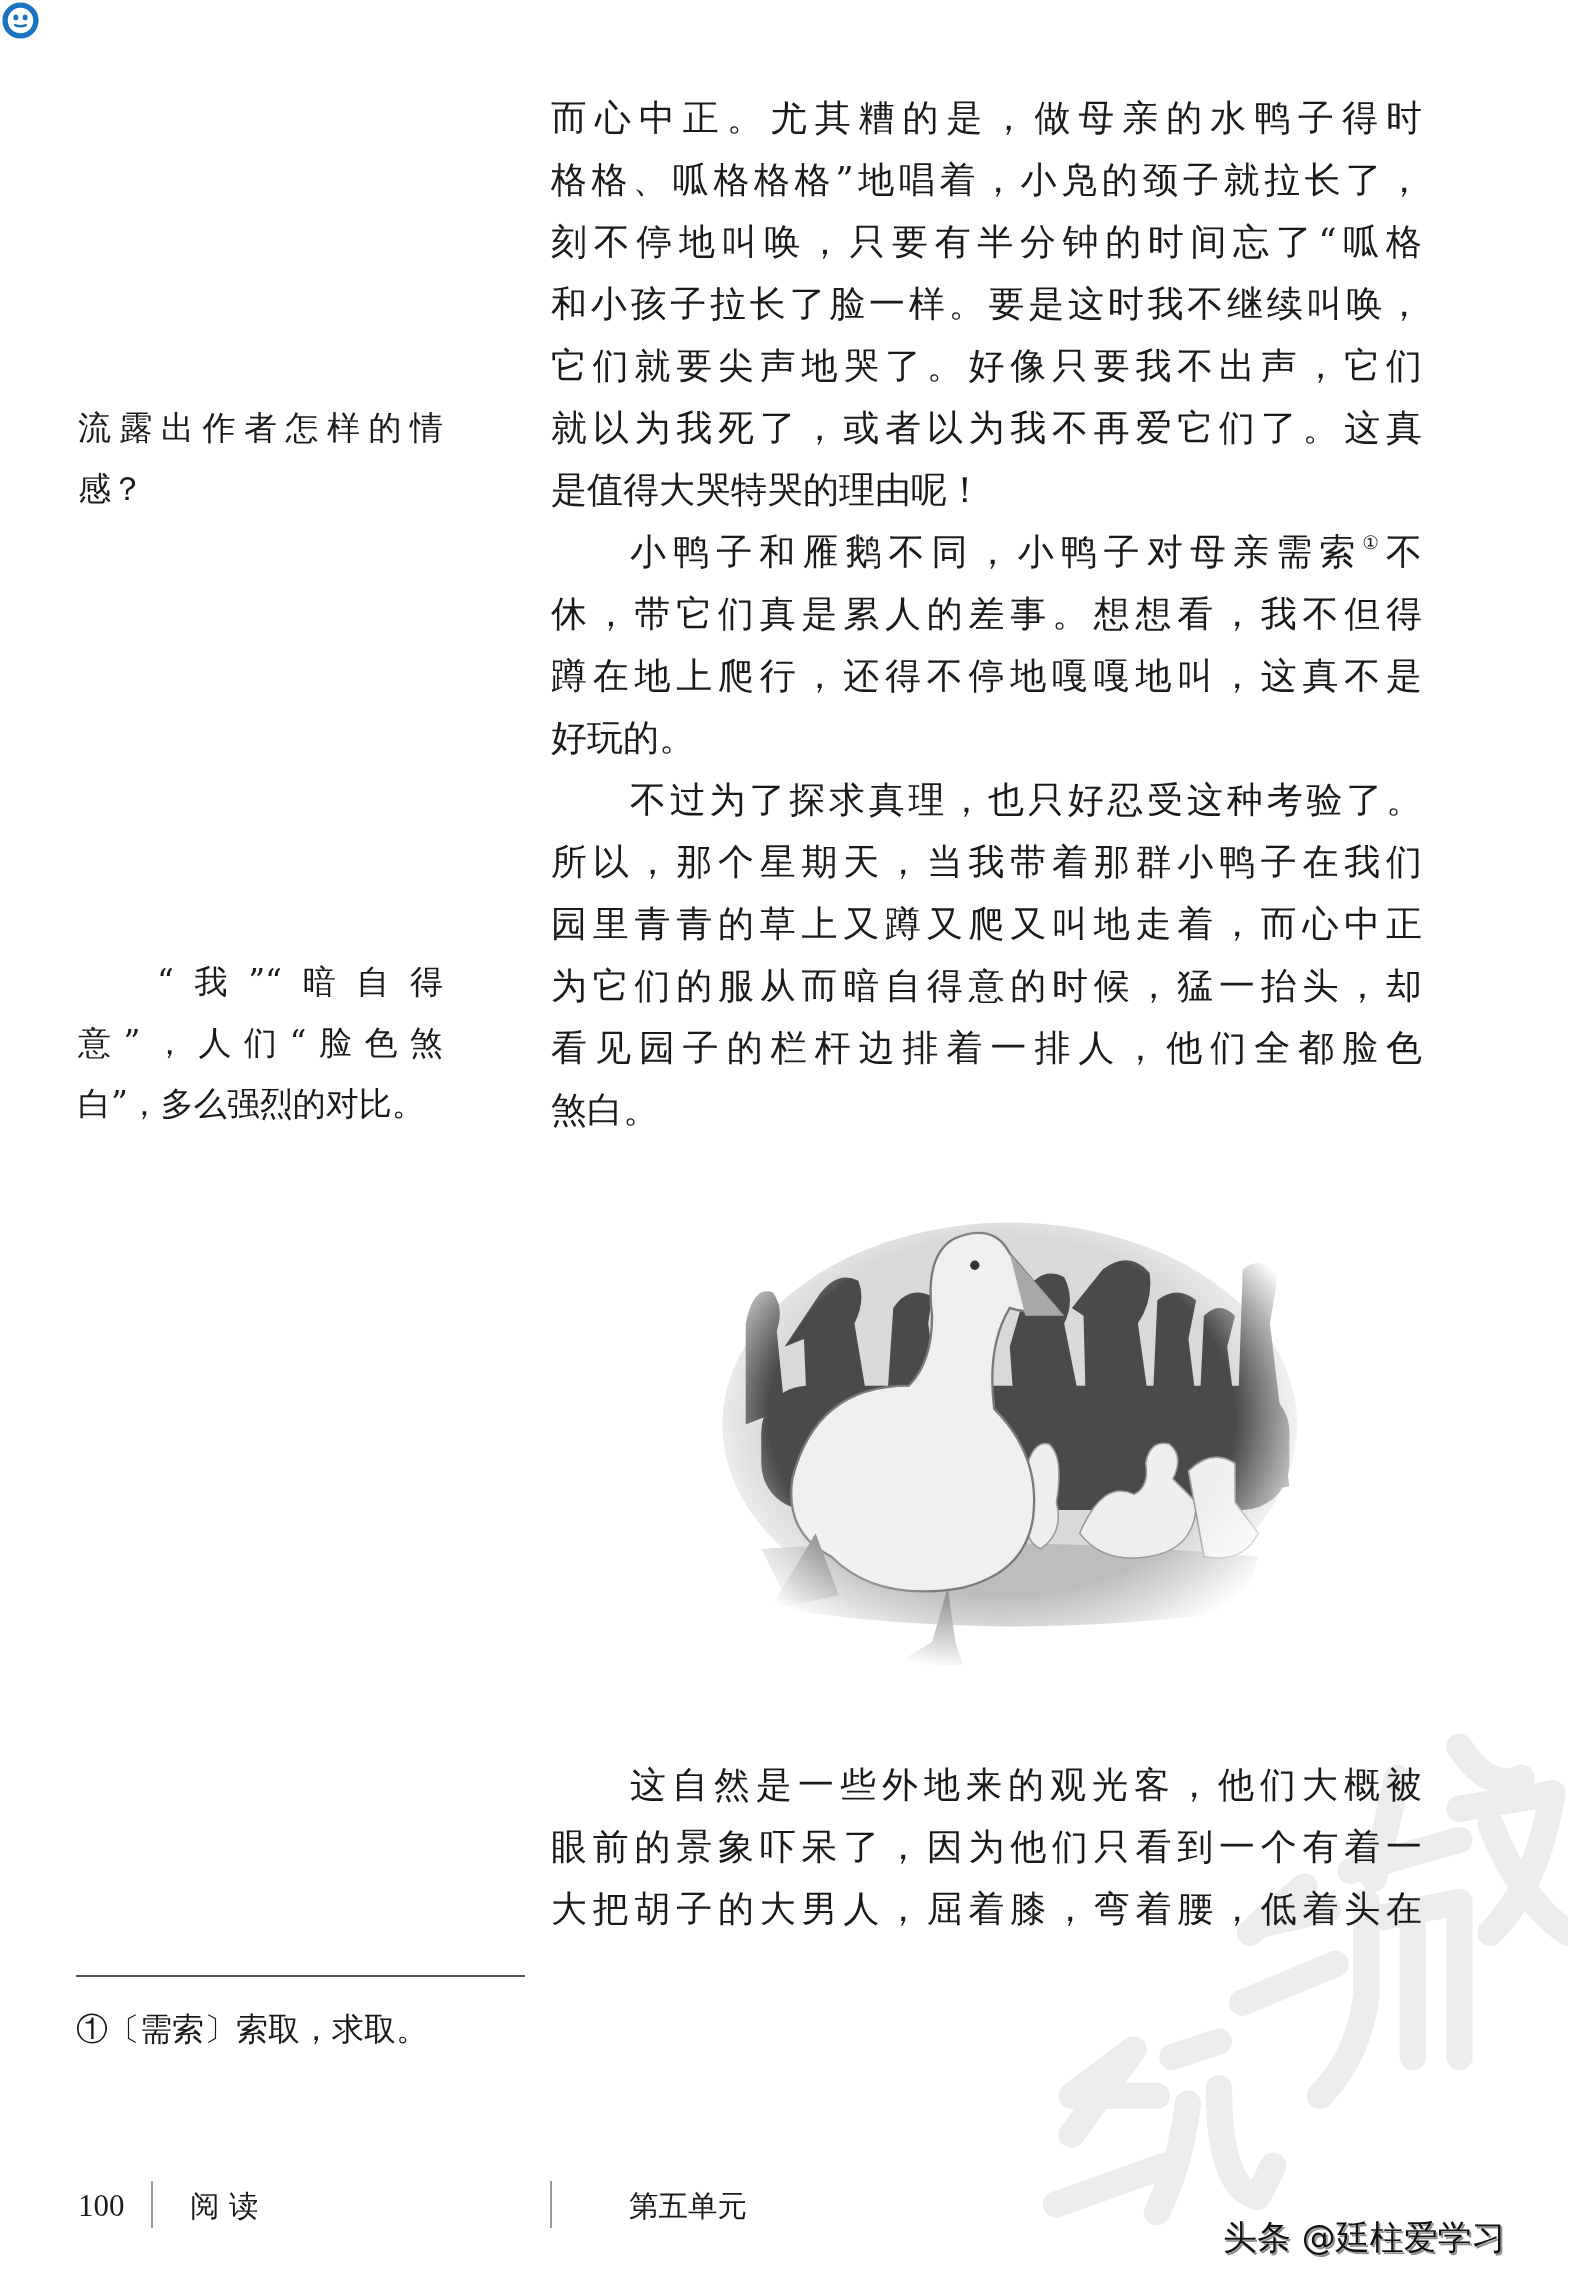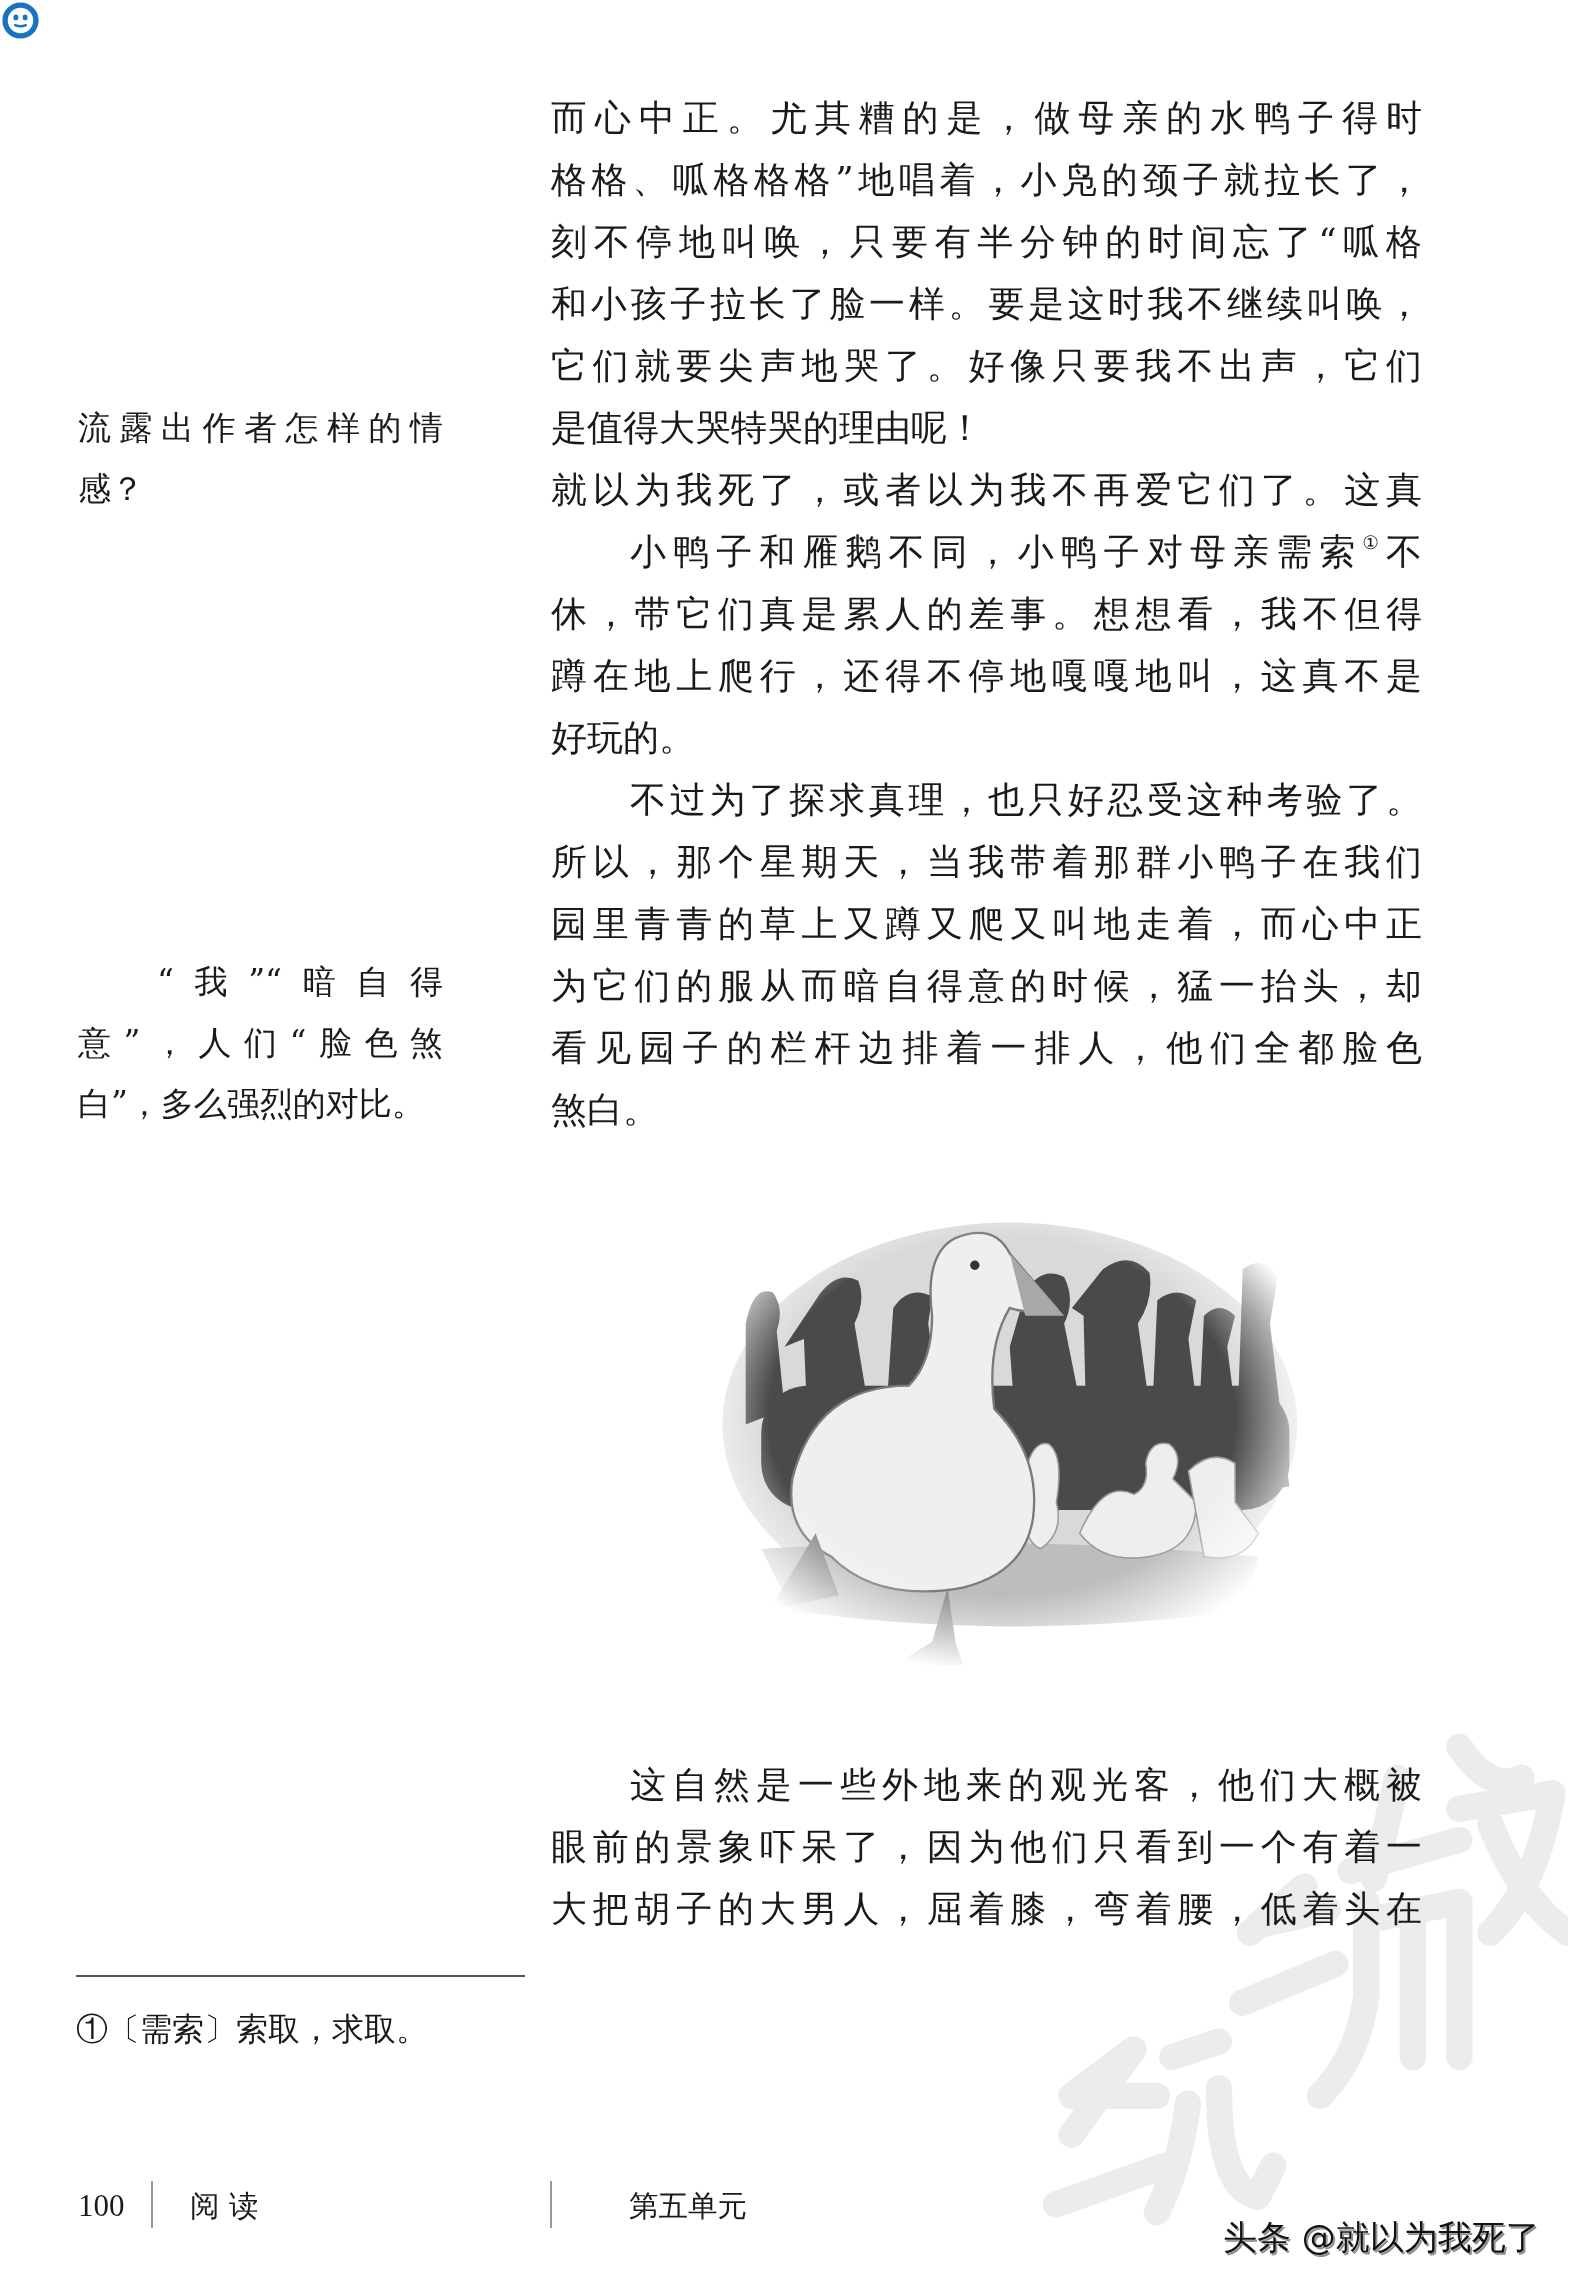--- a/index.html
+++ b/index.html
@@ -60,22 +60,22 @@
     <path d="M600 120 Q640 220 700 260"></path>
   </g>
 </svg>
 
 <div class="main">
   <div class="line">而心中正。尤其糟的是，做母亲的水鸭子得时</div>
   <div class="line">格格、呱格格格”地唱着，小凫的颈子就拉长了，</div>
   <div class="line">刻不停地叫唤，只要有半分钟的时间忘了“呱格</div>
   <div class="line">和小孩子拉长了脸一样。要是这时我不继续叫唤，</div>
   <div class="line">它们就要尖声地哭了。好像只要我不出声，它们</div>
+  <div class="line">就以为我死了，或者以为我不再爱它们了。这真</div>
   <div class="line last">是值得大哭特哭的理由呢！</div>
-  <div class="line">就以为我死了，或者以为我不再爱它们了。这真</div>
 
   <div class="line indent"><span>小鸭子和雁鹅不同，小鸭子对母亲需索</span><span class="sup">①</span><span>不</span></div>
   <div class="line">休，带它们真是累人的差事。想想看，我不但得</div>
   <div class="line">蹲在地上爬行，还得不停地嘎嘎地叫，这真不是</div>
   <div class="line last">好玩的。</div>
 
   <div class="line indent">不过为了探求真理，也只好忍受这种考验了。</div>
   <div class="line">所以，那个星期天，当我带着那群小鸭子在我们</div>
   <div class="line">园里青青的草上又蹲又爬又叫地走着，而心中正</div>
   <div class="line">为它们的服从而暗自得意的时候，猛一抬头，却</div>
@@ -142,14 +142,14 @@
 
 <div class="fn-rule"></div>
 <div class="footnote">①〔需索〕索取，求取。</div>
 
 <div class="folio" style="left:78px; font-family:'Liberation Serif',serif; font-size:31px;text-align:center;">100</div>
 <div class="vsep" style="left:151px;"></div>
 <div class="folio" style="left:190px;">阅 读</div>
 <div class="vsep" style="left:550px;"></div>
 <div class="folio" style="left:581px;margin-left:48px;">第五单元</div>
 
-<div class="credit">头条 @就以为我死了</div>
+<div class="credit">头条 @廷柱爱学习</div>
 
 
 </body></html>

